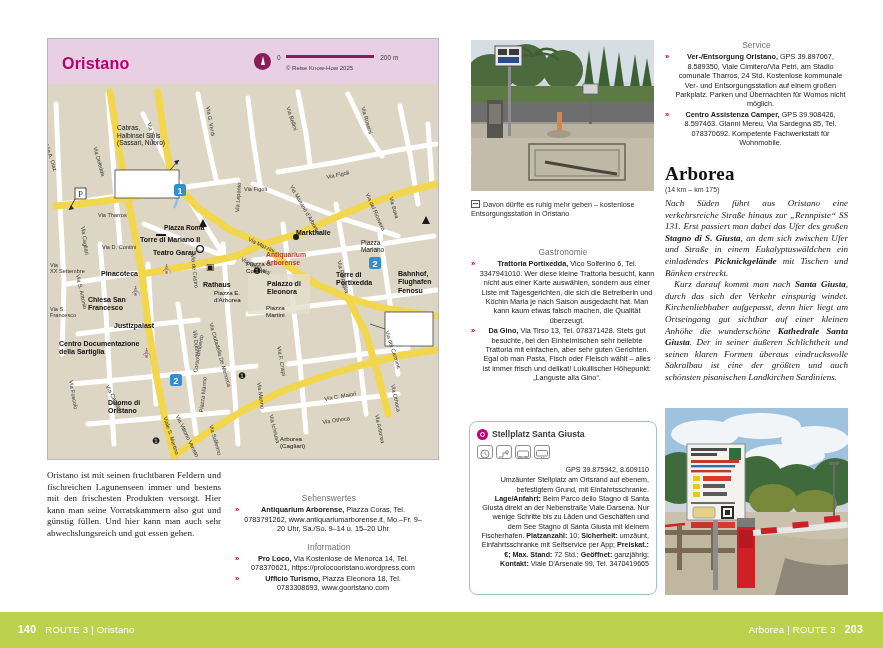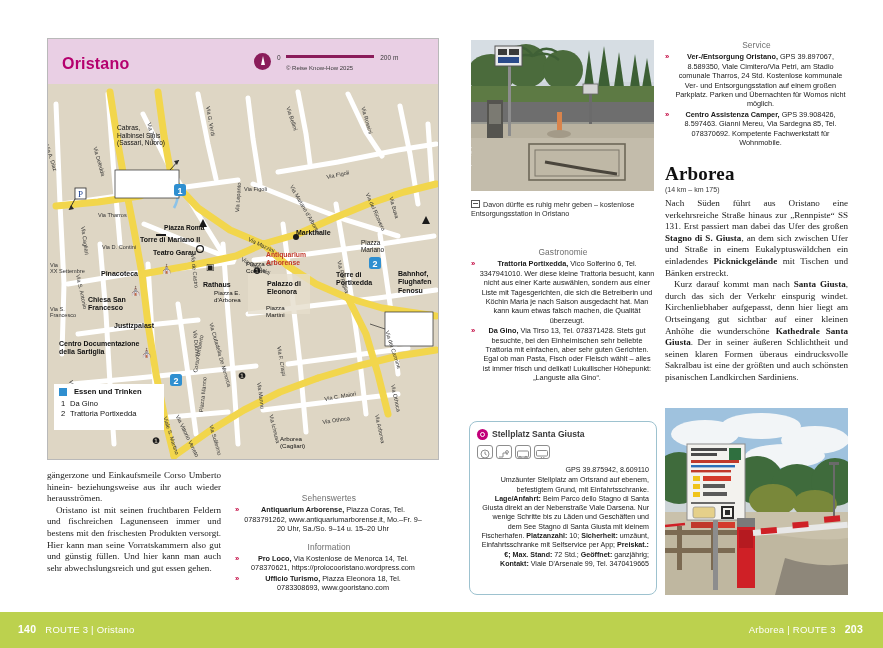--- a/index.html
+++ b/index.html
@@ -308,21 +308,21 @@
     font-weight: bold;
     color: #111;
     letter-spacing: .2px;
   }
   .head2-sub {
     position: absolute;
     left: 665px; top: 186px;
     font-size: 7px;
     color: #3a3a3a;
   }
-  #col-right-body { left: 665px; top: 198px; width: 183px; }
+  #col-right-body { left: 665px; top: 198px; width: 183px; font-style: italic; }
 
   #photo-right {
     position: absolute;
     left: 665px; top: 408px;
     width: 183px; height: 187px;
     overflow: hidden;
     background: #9aa7a0;
   }
 </style>
 </head>
@@ -503,34 +503,23 @@
       <span style="position:absolute;left:274px;top:335px;font-size:5.6px;color:#333;transform:rotate(-8deg);transform-origin:left top;">Via Othoca</span>
       <span style="position:absolute;left:348px;top:300px;font-size:5.6px;color:#333;transform:rotate(78deg);transform-origin:left top;">Via Othoca</span>
       <span style="position:absolute;left:332px;top:330px;font-size:5.6px;color:#333;transform:rotate(78deg);transform-origin:left top;">Via Arborea</span>
       <span style="position:absolute;left:132px;top:330px;font-size:5.6px;color:#333;transform:rotate(64deg);transform-origin:left top;">Via Vittorio Veneto</span>
       <span style="position:absolute;left:144px;top:288px;font-size:5.6px;color:#333;transform:rotate(-80deg);transform-origin:left top;">Corso Umberto</span>
       <span style="position:absolute;left:150px;top:328px;font-size:5.6px;color:#333;transform:rotate(-84deg);transform-origin:left top;">Piazza Manno</span>
       <span style="position:absolute;left:166px;top:340px;font-size:5.6px;color:#333;transform:rotate(74deg);transform-origin:left top;">Via Solferino</span>
       <span style="position:absolute;left:120px;top:332px;font-size:5.6px;color:#333;transform:rotate(72deg);transform-origin:left top;">Viale S. Martino</span>
     </div>
 
-    <div class="legend-box">
-      <span class="legend-swatch"></span>
-      <span class="legend-title">Essen und Trinken</span>
-      <span class="legend-item" style="top:15px;">
-        <span class="num">1</span><span>Da Gino</span>
-      </span>
-      <span class="legend-item" style="top:25px;">
-        <span class="num">2</span><span>Trattoria Portixedda</span>
-      </span>
-    </div>
   </div>
 
   <div class="col serif" id="col-left-a">
-    <p>gängerzone und Einkaufsmeile Corso Umberto hinein- beziehungsweise aus ihr auch wieder herausströmen.</p>
     <p>Oristano ist mit seinen fruchtbaren Feldern und fischreichen Lagunenseen immer und bestens mit den frischesten Produkten versorgt. Hier kann man seine Vorratskammern also gut und günstig füllen. Und hier kann man auch sehr abwechslungsreich und gut essen gehen.</p>
   </div>
 
   <div class="col info" id="col-left-b">
     <div class="info-head">Sehenswertes</div>
     <div class="info-entry">
       <span class="bullet">»</span><span class="b">Antiquarium Arborense,</span><span> Piazza Coras, Tel. 0783791262, www.antiquariumarborense.it, Mo.–Fr. 9–20 Uhr, Sa./So. 9–14 u. 15–20 Uhr</span>
     </div>
     <div class="gap"></div>
     <div class="info-head">Information</div>

